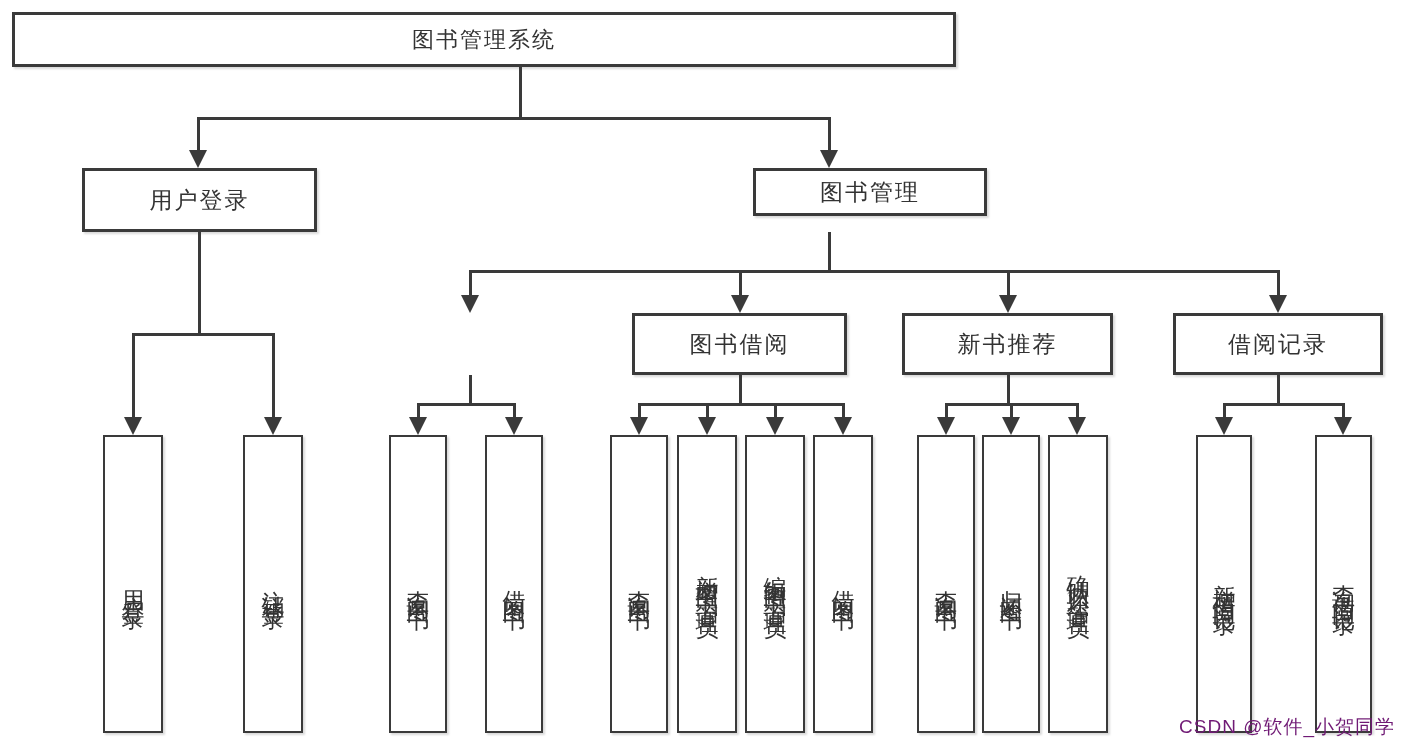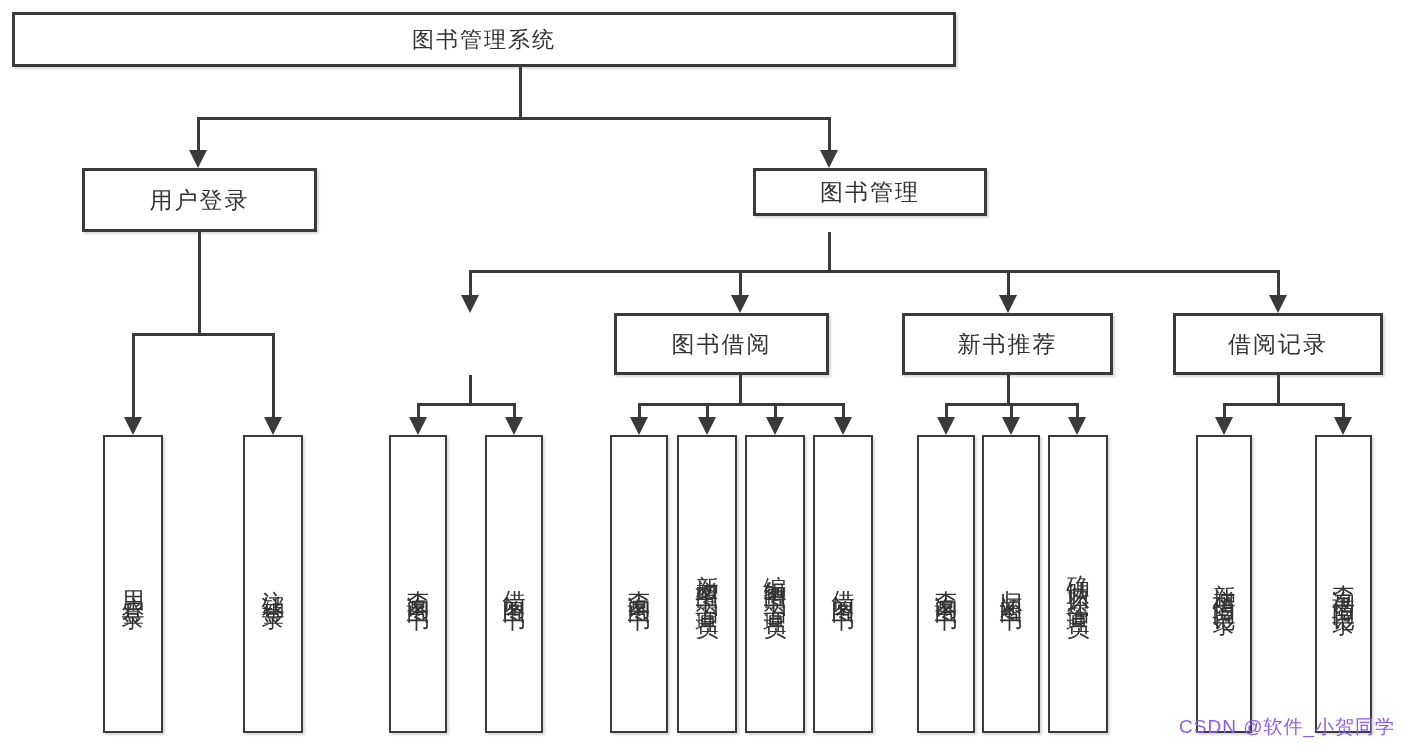--- a/index.html
+++ b/index.html
@@ -43,21 +43,21 @@
     border-left: 9px solid transparent;
     border-right: 9px solid transparent;
     border-top: 18px solid #3a3a3a;
   }
   
   .watermark {
     position: absolute;
     top: 714px;
     right: 10px;
     font-size: 19px;
-    color: #8b5cf6;
+    color: #701a75;
     letter-spacing: 1px;
     white-space: nowrap;
   }
 </style>
 </head>
 <body>
 
 <div class="stage">
 
   <div class="box root" style="left:12px; top:12px; width:944px; height:55px;">
@@ -66,21 +66,21 @@
 
   <div class="box" style="left:82px; top:168px; width:235px; height:64px;">
     <span class="lbl">用户登录</span>
   </div>
 
   <div class="box" style="left:732px; top:168px; width:234px; height:48px;margin-left:21px;">
     <span class="lbl">图书管理</span>
   </div>
 
 
-  <div class="box" style="left:614px; top:313px; width:215px; height:62px;">
+  <div class="box" style="left:632px; top:313px; width:215px; height:62px;">
     <span class="lbl">图书借阅</span>
   </div>
 
   <div class="box" style="left:902px; top:313px; width:211px; height:62px;">
     <span class="lbl">新书推荐</span>
   </div>
 
   <div class="box" style="left:1173px; top:313px; width:210px; height:62px;text-align:center;">
     <span class="lbl">借阅记录</span>
   </div>

